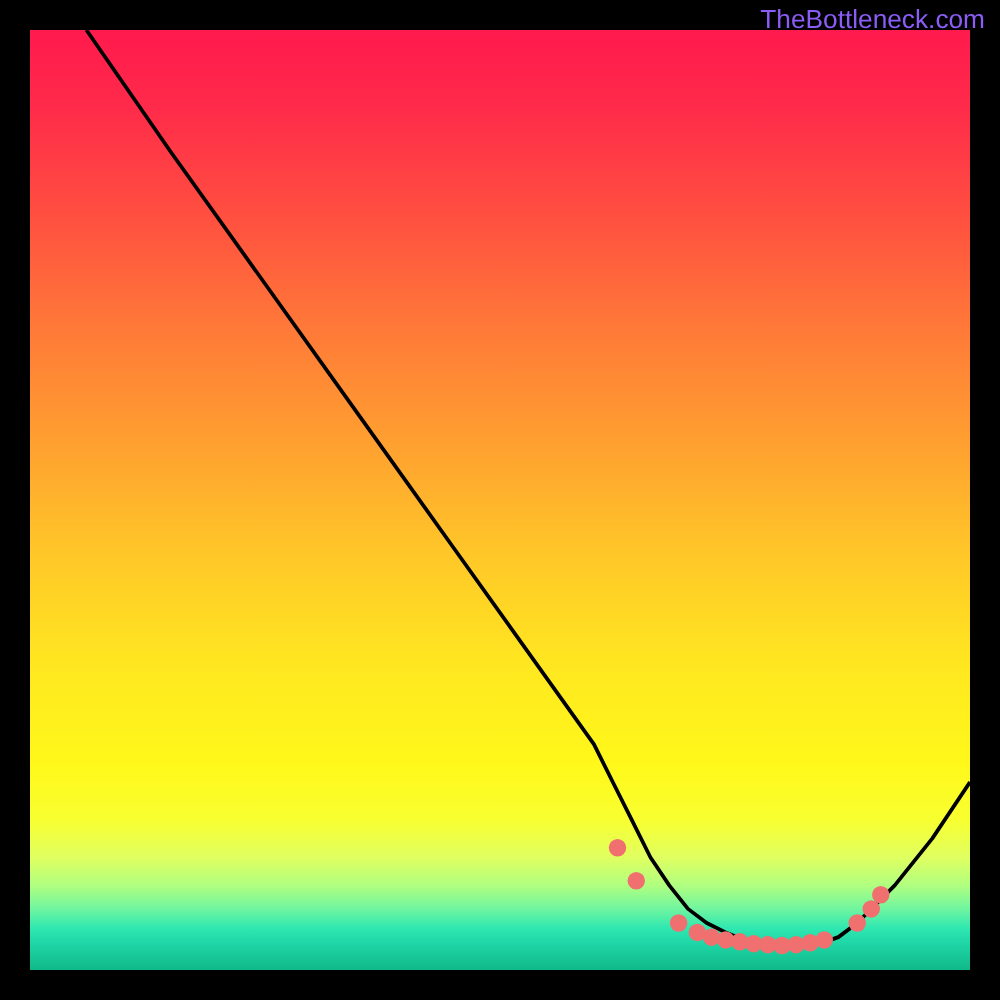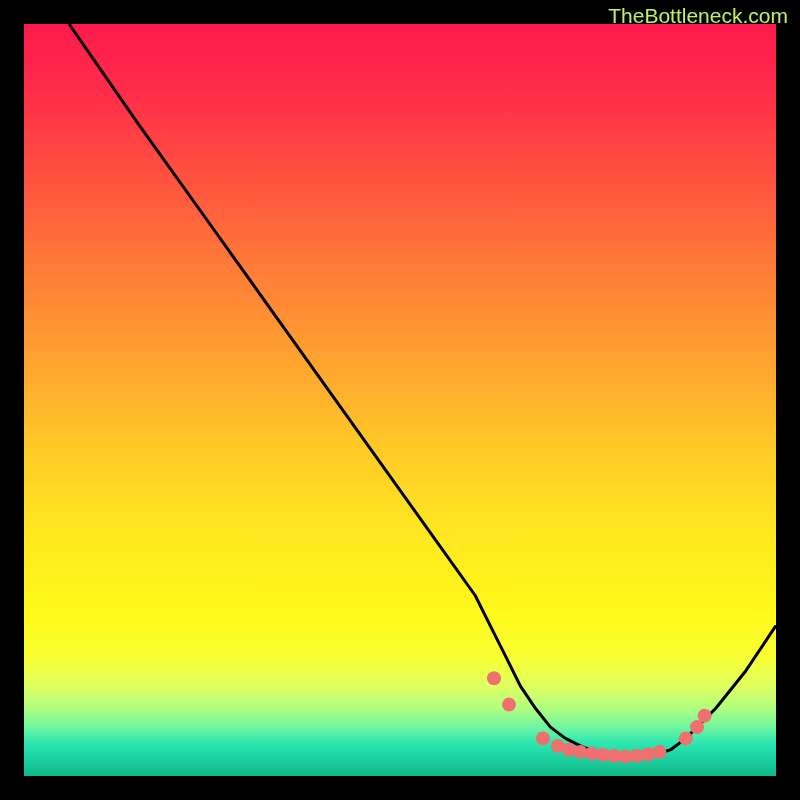--- a/index.html
+++ b/index.html
@@ -7,21 +7,21 @@
     width: 800px;
     height: 800px;
     background: #000;
     position: relative;
     font-family: Arial, sans-serif;
   }
   .watermark {
     position: absolute;
     top: 4px;
     right: 12px;
-    color: #bef264;
+    color: #8b5cf6;
     font-size: 21px;
     font-weight: 500;
     z-index: 10;
   }
   .plot-area {
     position: absolute;
     left: 24px;
     top: 24px;
     width: 752px;
     height: 752px;

